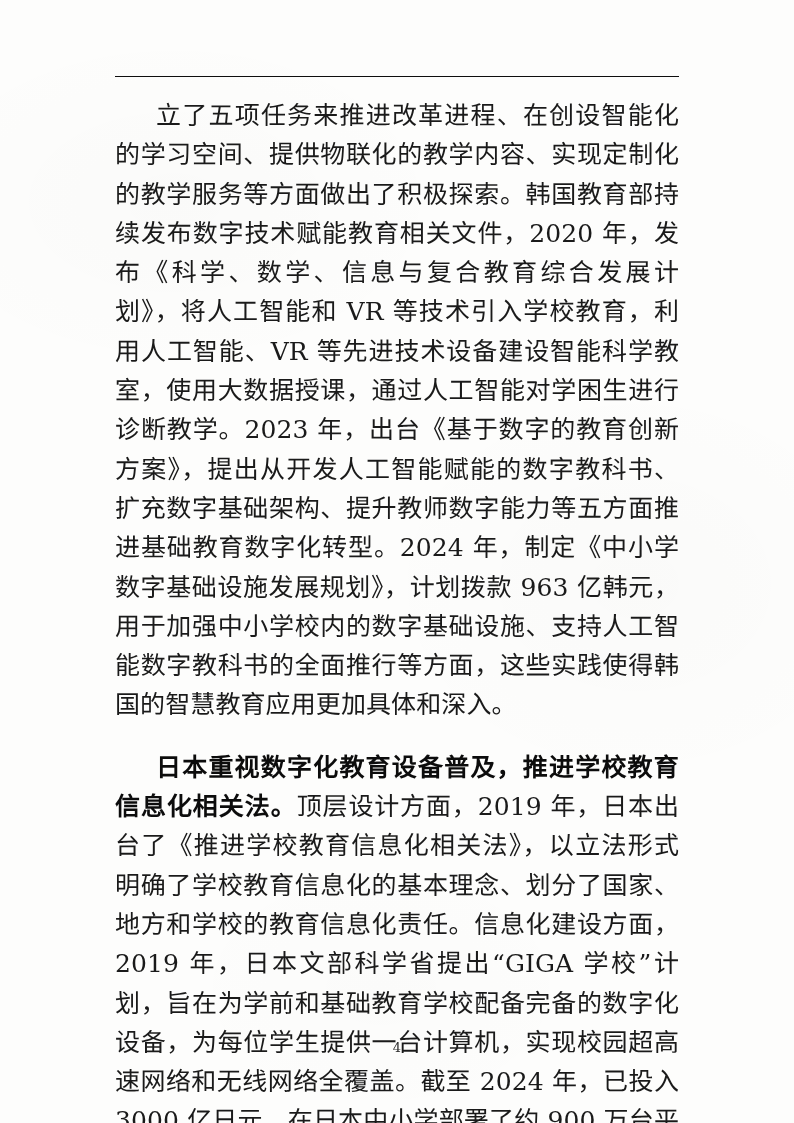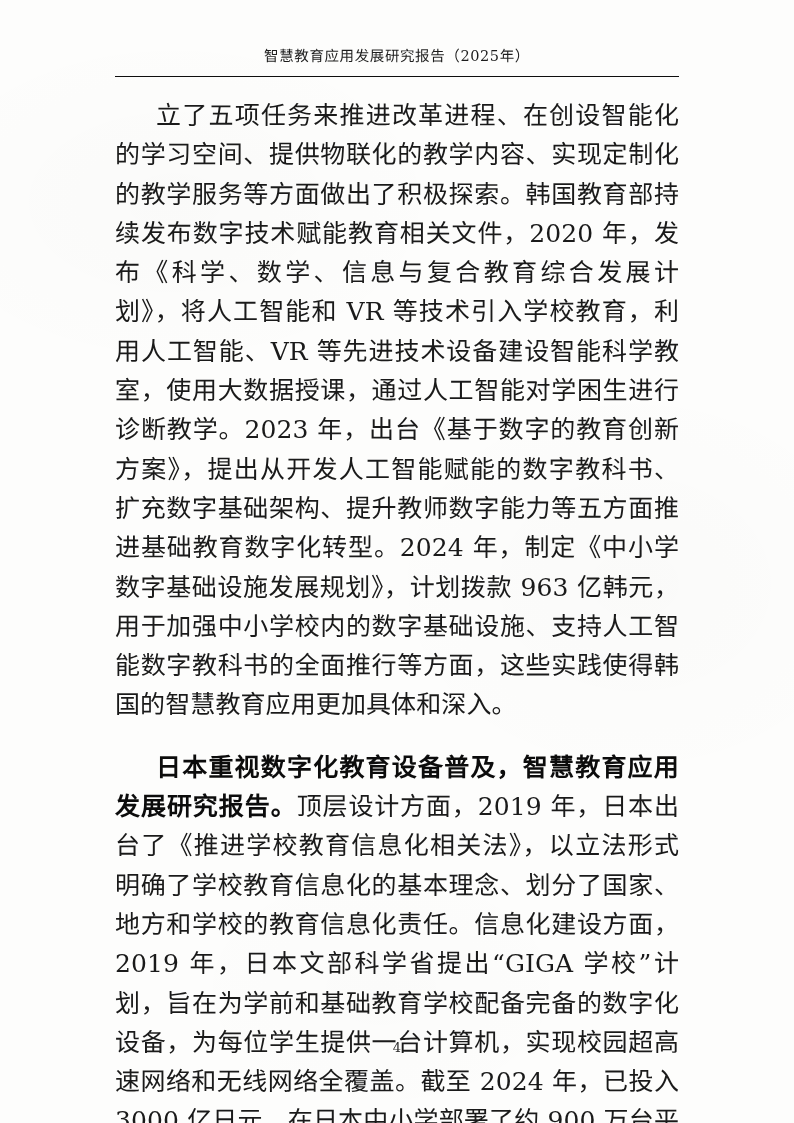--- a/index.html
+++ b/index.html
@@ -111,35 +111,32 @@
     font-family: "DejaVu Serif", "Liberation Serif", serif;
     font-size: 13px;
     color: #2a2a2a;
   }
 </style>
 </head>
 <body>
 
 <div class="page">
 
-  <div class="header">
-    <div class="header-title">智慧教育应用发展研究报告（2025年）</div>
-  </div>
   <div class="header-rule"></div>
 
   <div class="body">
 
     <p class="para kai"><span class="indent"></span><span>立了五项任务来推进改革进程、在创设智能化的学习空间、提供物联化的教学内容、实现定制化的教学服务等方面做出了积极探索。韩国教育部持续发布数字技术赋能教育相关文件，2020 年，发布《科学、数学、信息与复合教育综合发展计划》，将人工智能和 VR 等技术引入学校教育，利用人工智能、VR 等先进技术设备建设智能科学教室，使用大数据授课，通过人工智能对学困生进行诊断教学。2023 年，出台《基于数字的教育创新方案》，提出从开发人工智能赋能的数字教科书、扩充数字基础架构、提升教师数字能力等五方面推进基础教育数字化转型。2024 年，制定《中小学数字基础设施发展规划》，计划拨款 963 亿韩元，用于加强中小学校内的数字基础设施、支持人工智能数字教科书的全面推行等方面，这些实践使得韩国的智慧教育应用更加具体和深入。</span></p>
 
     <div class="spacer-before-heading"></div>
 
 
     <div class="spacer-after-heading"></div>
 
-    <p class="para kai"><span class="indent"></span><span class="hei-bold">日本重视数字化教育设备普及，智慧教育应用发展研究报告。</span><span>顶层设计方面，2019 年，日本出台了《推进学校教育信息化相关法》，以立法形式明确了学校教育信息化的基本理念、划分了国家、地方和学校的教育信息化责任。信息化建设方面，2019 年，日本文部科学省提出“GIGA 学校”计划，旨在为学前和基础教育学校配备完备的数字化设备，为每位学生提供一台计算机，实现校园超高速网络和无线网络全覆盖。截至 2024 年，已投入 3000 亿日元，在日本中小学部署了约 900 万台平板电脑终端设备。</span></p>
+    <p class="para kai"><span class="indent"></span><span class="hei-bold">日本重视数字化教育设备普及，推进学校教育信息化相关法。</span><span>顶层设计方面，2019 年，日本出台了《推进学校教育信息化相关法》，以立法形式明确了学校教育信息化的基本理念、划分了国家、地方和学校的教育信息化责任。信息化建设方面，2019 年，日本文部科学省提出“GIGA 学校”计划，旨在为学前和基础教育学校配备完备的数字化设备，为每位学生提供一台计算机，实现校园超高速网络和无线网络全覆盖。截至 2024 年，已投入 3000 亿日元，在日本中小学部署了约 900 万台平板电脑终端设备。</span></p>
 
     <div class="spacer-between-paras"></div>
 
 
   </div>
 
   <div class="folio">4</div>
 
 </div>
 

